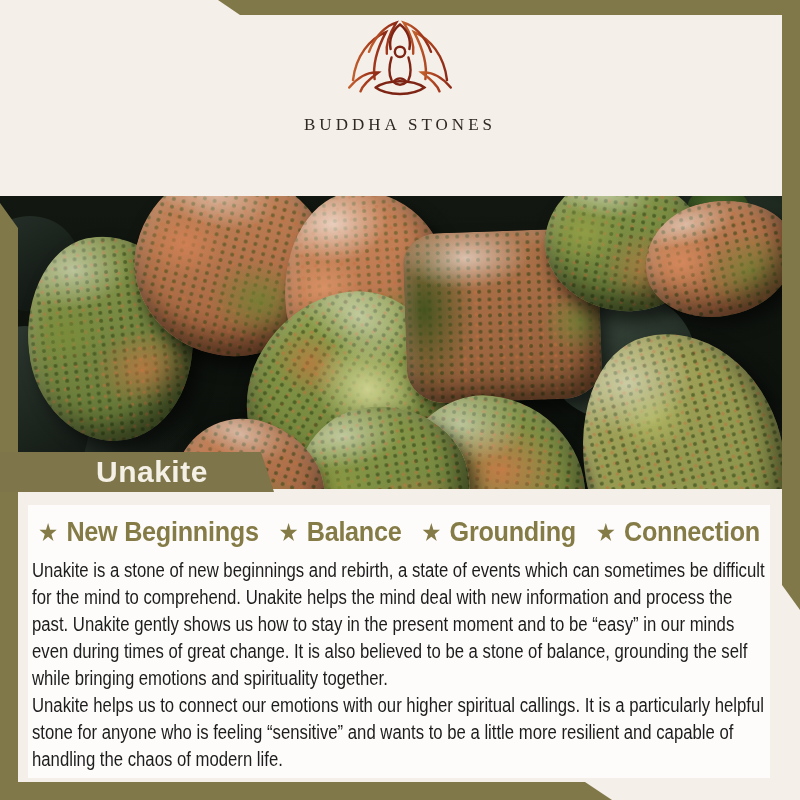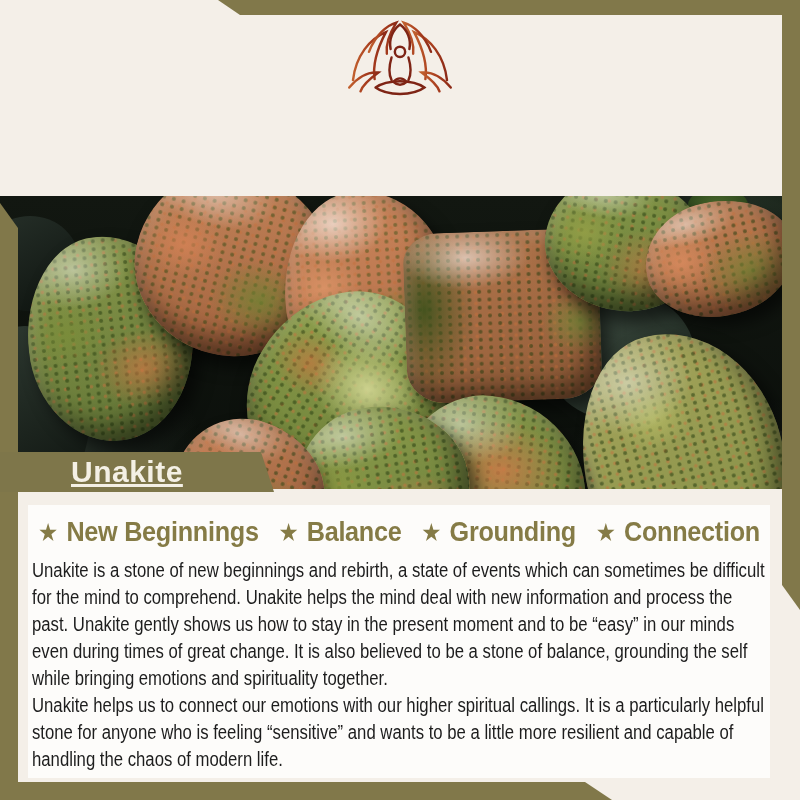--- a/index.html
+++ b/index.html
@@ -45,21 +45,21 @@
       linear-gradient(158deg,var(--base1),var(--base2));
     background-size:100% 100%,100% 100%,100% 100%,10px 8px,13px 11px,100% 100%;
     box-shadow:inset -10px -14px 26px rgba(0,0,0,.5),
                inset 6px 8px 16px rgba(255,255,255,.14),
                7px 10px 16px rgba(0,0,0,.55);}
 
   
   .stone-label{position:absolute;left:0;top:452px;width:274px;height:40px;z-index:7;
     background:#7e764a;clip-path:polygon(0 0,261px 0,274px 40px,0 40px);
     display:flex;align-items:center;}
-  .stone-label span{margin-left:71px;font-size:30px;font-weight:bold;color:#f4f0e5;letter-spacing:.5px;text-decoration:underline;}
+  .stone-label span{margin-left:96px;font-size:30px;font-weight:bold;color:#f4f0e5;letter-spacing:.5px;}
 
   
   .panel{position:absolute;left:28px;top:505px;width:742px;height:273px;background:#fdfcfa;z-index:2;}
   .benefits{margin-top:5px;height:44px;display:flex;align-items:center;justify-content:center;
     gap:22px;white-space:nowrap;transform:scaleX(.9);transform-origin:50% 50%;}
   .benefit{display:flex;align-items:center;gap:9px;color:#857b46;}
   .benefit .star{font-size:25px;line-height:1;}
   .benefit .word{font-size:28px;font-weight:bold;letter-spacing:-0.3px;}
   .body-text{margin-top:3px;margin-left:4px;width:860px;transform:scaleX(.857);
     transform-origin:0 0;font-size:19.5px;line-height:27px;color:#1d1d1d;}
@@ -86,20 +86,21 @@
       <path d="M114,74 C104,62 93,57 83,58 C94,66 100,72 102,78"></path>
     </g>
     <g fill="none" stroke="#7e2415" stroke-width="2.6" stroke-linecap="round">
       <circle cx="60" cy="36" r="5.5"></circle>
       <path d="M60,7 C52,13 48,23 50,33 M60,7 C68,13 72,23 70,33"></path>
       <path d="M51,42 C48,52 48,60 51,66 M69,42 C72,52 72,60 69,66"></path>
       <path d="M34,74 C46,65 74,65 86,74 C74,83 46,83 34,74"></path>
       <path d="M53,68 C57,63 63,63 67,68 C63,72 57,72 53,68"></path>
     </g>
   </svg>
+  <div class="brand">BUDDHA STONES</div>
 
 
   <div class="photo">
     <div class="pebble" style="left:-40px;top:130px;width:130px;height:180px;background:linear-gradient(150deg,#313d34,#0c110d);"></div>
     <div class="pebble" style="left:-20px;top:20px;width:100px;height:95px;background:linear-gradient(150deg,#27312a,#0d120e);"></div>
     <div class="pebble" style="left:545px;top:95px;width:150px;height:130px;background:linear-gradient(135deg,#46564a,#18211a);"></div>
     <div class="pebble" style="left:690px;top:225px;width:110px;height:80px;background:linear-gradient(150deg,#2b352d,#0e130f);"></div>
     <div class="pebble" style="left:688px;top:-8px;width:60px;height:34px;background:radial-gradient(#4d6c2e,#27401a);"></div>
 
     <div class="stone" style="left:28px;top:40px;width:165px;height:205px;transform:rotate(-6deg);

